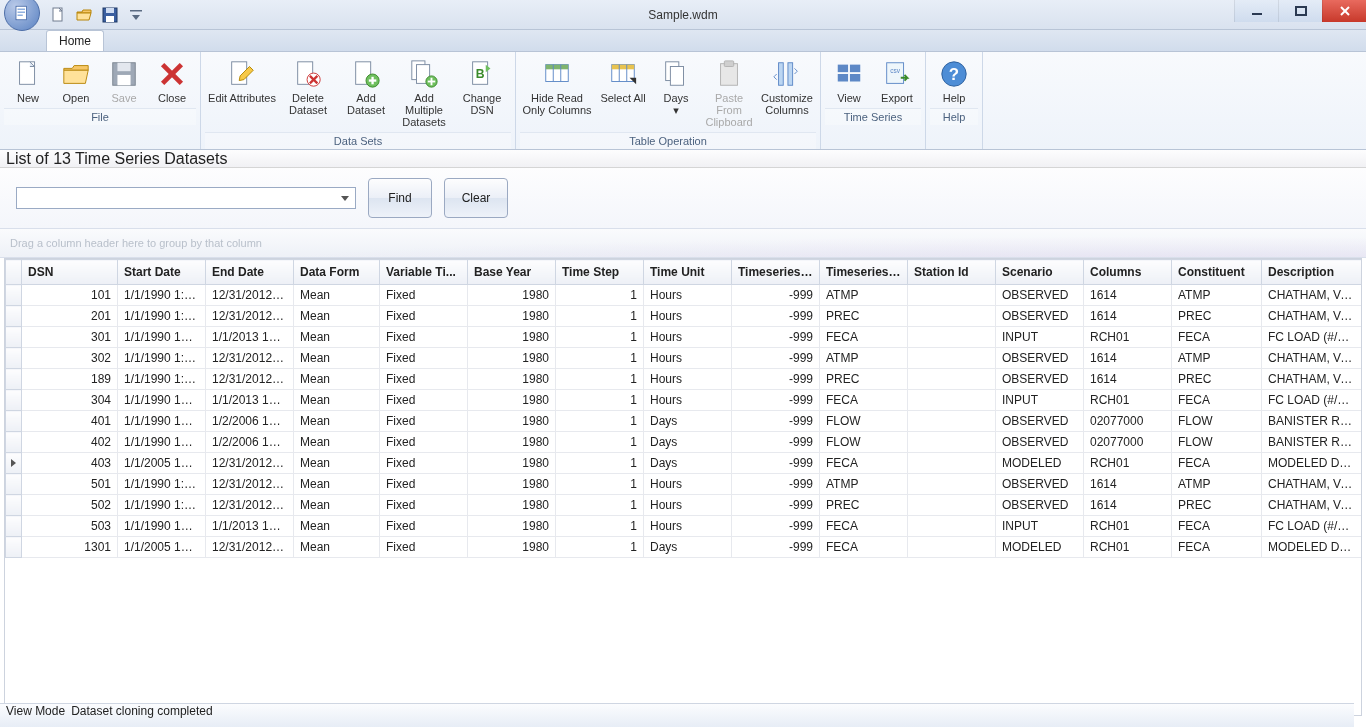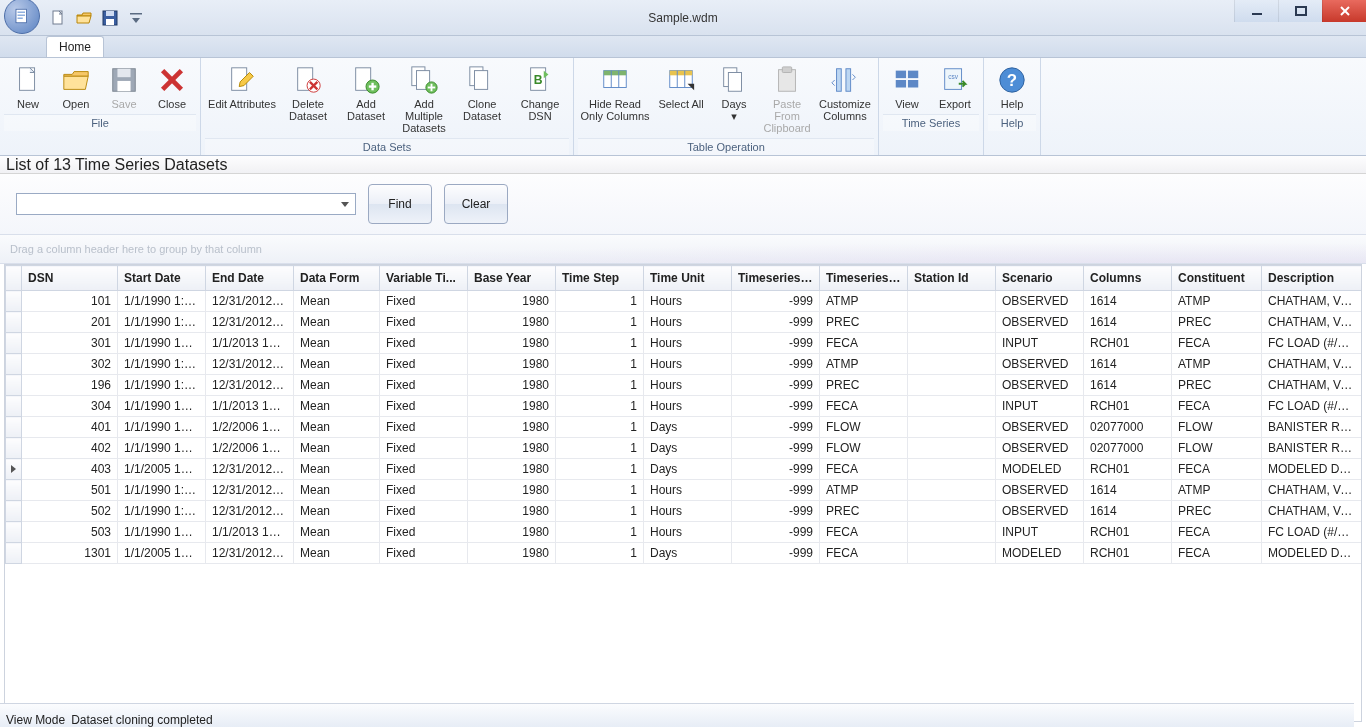--- a/index.html
+++ b/index.html
@@ -1,21 +1,21 @@
 <!DOCTYPE html>
 <html><head>
 <meta charset="utf-8">
 <style>
   * { box-sizing: border-box; font-family: "Segoe UI", Tahoma, sans-serif; }
   html, body { margin:0; padding:0; height:100%; overflow:hidden; }
   body { background:#fff; font-size:12px; color:#222; }
 
   
   .titlebar {
-    height:36px;
+    height:30px;
     background: linear-gradient(to bottom, #e8eef7 0%, #d9e2ef 100%);
     display:flex; align-items:center;
     border-bottom:1px solid #b8c4d6;
     position:relative;
   }
   .app-icon {
     width:36px; height:36px; border-radius:50%;
     background:radial-gradient(circle at 30% 30%, #b8c9e8, #5a82c2);
     border:1px solid #4d6ea8;
     margin:-4px 4px 0 4px;
@@ -149,21 +149,21 @@
   }
   .grid td.sel {
     border:1px dotted #5577aa;
   }
 
   
   .statusbar {
     position:absolute; bottom:0; left:0; right:12px;
     height:24px; border-top:1px solid #cfd6e2;
     background:linear-gradient(to bottom,#fbfcfe,#e7edf6);
-    display:flex; align-items:flex-end; padding:0 6px; gap:6px;
+    display:flex; align-items:flex-start; padding:0 6px; gap:6px;
     font-size:12px;
   }
 </style>
 </head>
 <body>
 
 <div class="titlebar">
   <div class="app-icon">
     <svg viewBox="0 0 24 24">
         <rect x="4" y="3" width="14" height="18" fill="#fff" stroke="#3a5fa0"></rect>
@@ -310,29 +310,20 @@
               <circle cx="24" cy="24" r="6" fill="#6fbf5e" stroke="#3a8a2a"></circle>
               <line x1="24" y1="20" x2="24" y2="28" stroke="#fff" stroke-width="2"></line>
               <line x1="20" y1="24" x2="28" y2="24" stroke="#fff" stroke-width="2"></line>
             </svg>
           </span>
         <span class="lbl">Add Multiple Datasets</span>
       </div>
       <div class="rbtn">
         <span class="ico">
             <svg viewBox="0 0 32 32">
-              <rect x="3" y="2" width="14" height="20" fill="#fff" stroke="#7a8aa0"></rect>
-              <rect x="8" y="6" width="14" height="20" fill="#fff" stroke="#7a8aa0"></rect>
-            </svg>
-          </span>
-        <span class="lbl">Clone Dataset</span>
-      </div>
-      <div class="rbtn">
-        <span class="ico">
-            <svg viewBox="0 0 32 32">
               <rect x="6" y="3" width="16" height="24" fill="#fff" stroke="#7a8aa0"></rect>
               <text x="14" y="20" font-size="13" text-anchor="middle" fill="#3a8a2a" font-weight="bold">B</text>
               <path d="M20 6l5 4-5 4z" fill="#6fbf5e"></path>
             </svg>
           </span>
         <span class="lbl">Change DSN</span>
       </div>
     </div>
     <div class="group-label">Data Sets</div>
   </div>
@@ -538,21 +529,21 @@
           <td class="num">-999</td>
           <td>ATMP</td>
           <td></td>
           <td>OBSERVED</td>
           <td>1614</td>
           <td>ATMP</td>
           <td>CHATHAM, VA ...</td>
         </tr>
         <tr>
           <td class="rowhdr"></td>
-          <td class="num">196</td>
+          <td class="num">189</td>
           <td>1/1/1990 1:00...</td>
           <td>12/31/2012 1...</td>
           <td>Mean</td>
           <td>Fixed</td>
           <td class="num">1980</td>
           <td class="num">1</td>
           <td>Hours</td>
           <td class="num">-999</td>
           <td>PREC</td>
           <td></td>

